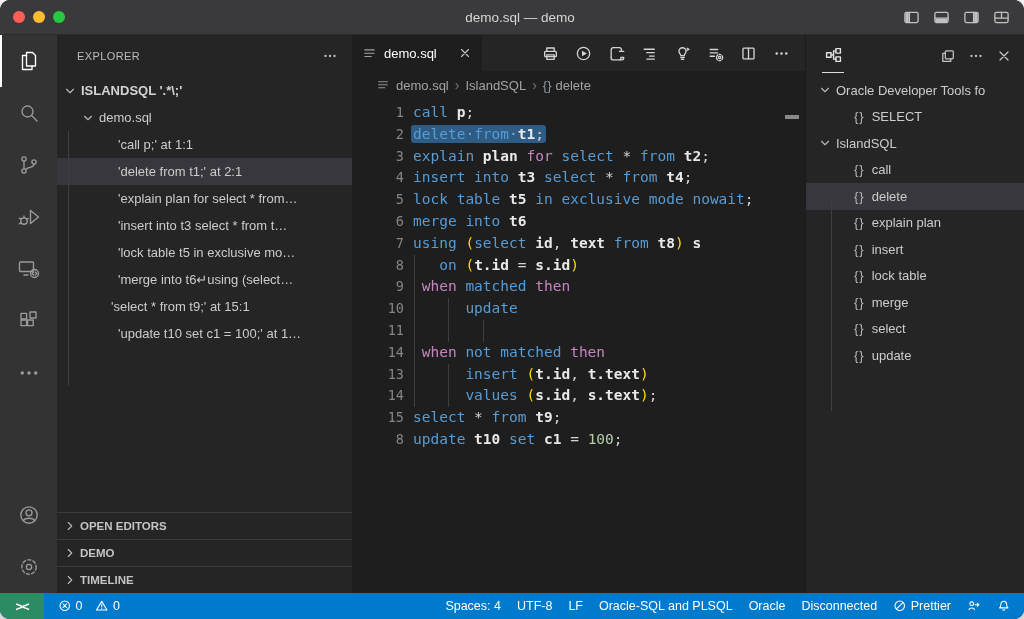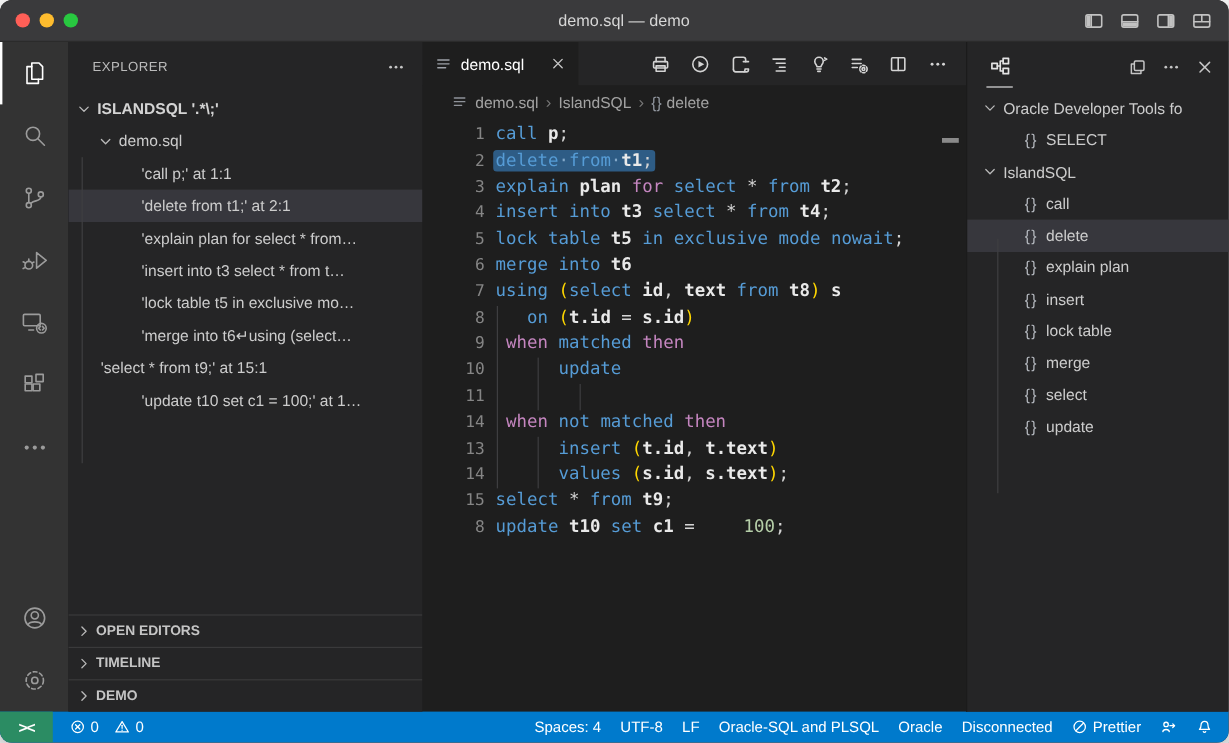--- a/index.html
+++ b/index.html
@@ -73,21 +73,21 @@
   
   .code { flex:1; position:relative; overflow:hidden; padding-top:3px;
           font-family:"DejaVu Sans Mono", monospace; font-size:14.5px; }
   .code-line { display:flex; height:21.8px; line-height:21.8px; white-space:pre; }
   .ln { width:52px; text-align:right; color:#858585; flex:none; font-size:13.5px; }
   .lc { margin-left:9px; }
   .tk-k { color:var(--kw,#569cd6); }
   .tk-m { color:var(--ctl,#c586c0); }
   .tk-i { color:var(--id,#e9e9e9); font-weight:700; }
   .tk-p { color:var(--pn,#d4d4d4); }
-  .tk-n { color:var(--num,#b5cea8);margin-left:32px; }
+  .tk-n { color:var(--num,#b5cea8); }
   .tk-b { color:var(--brk,#ffd700); }
   .tk-w { color:#83a8c9; }
   .sel-span { background:var(--selbg,#2e5c85); border-radius:3px; padding:1px 2px; margin:-1px -2px; }
   .guide { position:absolute; width:1px; background:#3e3e40; }
   .ovr-mark { position:absolute; right:6px; top:16px; width:14px; height:4px; background:#8a8a8a; }
 
   
   .rightpanel { flex:1; background:#252526; border-left:1px solid #1b1b1b; display:flex;
                 flex-direction:column; position:relative; overflow:hidden; }
   .rp-header { height:42px; display:flex; align-items:center; padding:0 12px 0 16px; flex:none; }
@@ -287,21 +287,21 @@
           </div>
           <div class="ex-row" style="padding-left:61px">
             <span class="lbl">'insert into t3 select * from t…</span>
           </div>
           <div class="ex-row" style="padding-left:61px">
             <span class="lbl">'lock table t5 in exclusive mo…</span>
           </div>
           <div class="ex-row" style="padding-left:61px">
             <span class="lbl">'merge into t6↵using (select…</span>
           </div>
-          <div class="ex-row" style="padding-left:27px">
+          <div class="ex-row" style="padding-left:54px">
             <span class="lbl">'select * from t9;' at 15:1</span>
           </div>
           <div class="ex-row" style="padding-left:61px">
             <span class="lbl">'update t10 set c1 = 100;' at 1…</span>
           </div>
         </div>
       <div class="sb-sections" id="ex-sections">
           <div class="sb-sec">
             <span class="chev">
               <svg viewBox="0 0 16 16" fill="none" stroke="currentColor" stroke-width="1.25" stroke-linecap="round" stroke-linejoin="round">
@@ -309,29 +309,29 @@
               </svg>
             </span>
             <span>OPEN EDITORS</span>
           </div>
           <div class="sb-sec">
             <span class="chev">
               <svg viewBox="0 0 16 16" fill="none" stroke="currentColor" stroke-width="1.25" stroke-linecap="round" stroke-linejoin="round">
                 <path d="M6 4l4 4-4 4"></path>
               </svg>
             </span>
-            <span>TIMELINE</span>
+            <span>DEMO</span>
           </div>
           <div class="sb-sec">
             <span class="chev">
               <svg viewBox="0 0 16 16" fill="none" stroke="currentColor" stroke-width="1.25" stroke-linecap="round" stroke-linejoin="round">
                 <path d="M6 4l4 4-4 4"></path>
               </svg>
             </span>
-            <span>DEMO</span>
+            <span>TIMELINE</span>
           </div>
         </div>
     </div>
 
     <div class="editor-group">
       <div class="tabbar">
         <div class="tab">
           <span class="ico">
               <svg viewBox="0 0 16 16" fill="none" stroke="currentColor" stroke-width="1.25" stroke-linecap="round" stroke-linejoin="round">
                 <path d="M3 4.2h10M3 7.7h10M3 11.2h7"></path>

